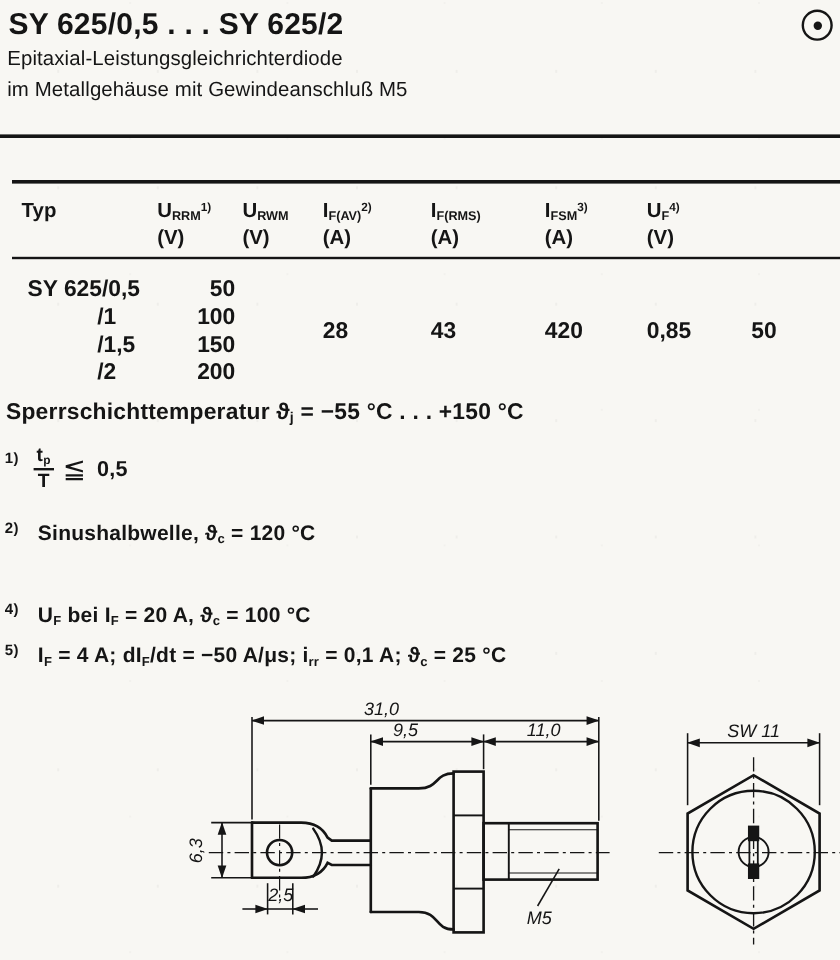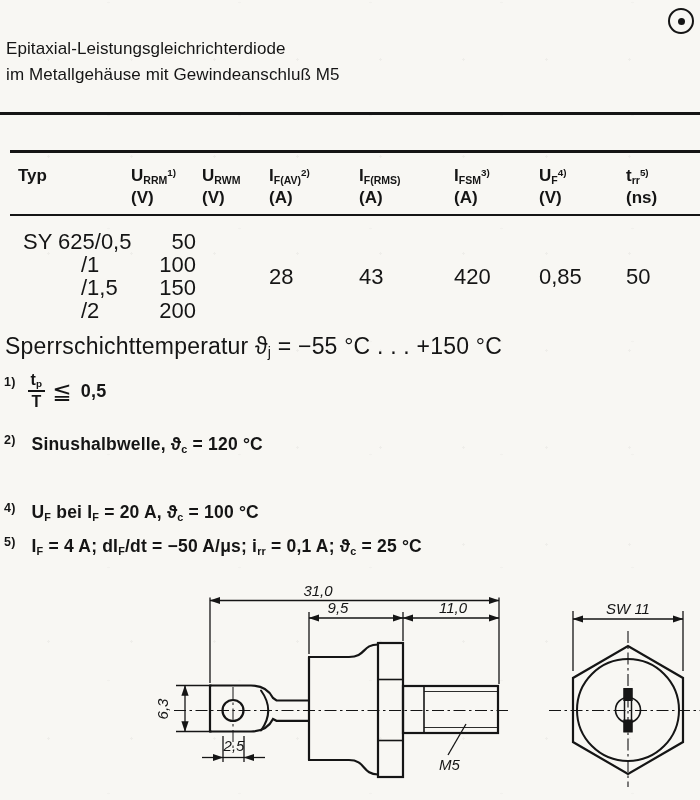--- a/index.html
+++ b/index.html
@@ -23,27 +23,27 @@
 
   .rule1 { position:absolute; top:112px; left:0; width:700px; height:3px; background:#151515; }
 
   .rtable { position:absolute; top:150px; left:10px; width:697px; border-top:3px solid #151515; }
   .thead { display:grid; grid-template-columns:115px 71px 67px 90px 95px 85px 87px 80px;
            padding-top:12px; padding-bottom:5px; border-bottom:2px solid #151515; }
   .thead .hc { padding-left:6px; font-size:17px; font-weight:700; line-height:22px; white-space:nowrap; }
   .thead .hc.first { padding-left:8px; }
   .tbody { display:grid; grid-template-columns:115px 71px 67px 90px 95px 85px 87px 80px;
            grid-template-rows:23px 23px 23px 23px; padding-top:14px; padding-bottom:8px; }
-  .cell { font-size:22px; font-weight:400; line-height:23px; white-space:nowrap; }
+  .cell { font-size:19px; font-weight:700; line-height:23px; white-space:nowrap; }
   .c-typ { grid-column:1 / 3; padding-left:13px; }
   .c-typ.indent { padding-left:71px; }
   .c-v { grid-column:2; text-align:right; padding-right:0px; }
   .c-shared { align-self:center; padding-left:6px; }
 
-  .jnote { position:absolute; top:333px; left:5px; font-size:23px; font-weight:400; letter-spacing:0.2px; }
+  .jnote { position:absolute; top:333px; left:5px; font-size:19px; font-weight:700; letter-spacing:0.2px; }
 
   .footnote { position:absolute; left:4px; font-size:17.5px; font-weight:700; letter-spacing:0.2px; white-space:nowrap; }
   .fnm { display:inline-block; font-size:12.5px; vertical-align:6px; margin-right:16px; font-weight:700; }
   .fn1 { top:371px; display:flex; align-items:center; }
   .fn1 .fnm { align-self:flex-start; padding-top:4px; margin-right:12px; }
   .frac { display:inline-flex; flex-direction:column; align-items:center; font-size:16px; font-weight:700;text-align:center; }
   .fnum { padding:0 3px 1px 3px; border-bottom:2px solid #151515; line-height:18px; }
   .fden { padding-top:1px; line-height:18px; }
   .rel { font-size:23px; font-weight:400; margin:0 9px 0 7px; font-family:"DejaVu Sans", sans-serif; }
   .fval { font-size:18px;text-align:center; }
@@ -56,20 +56,21 @@
   .ln-med { stroke:#151515; stroke-width:1.6; fill:none; }
   .ln-thin { stroke:#151515; stroke-width:0.9; fill:none; }
   .dim { stroke:#151515; stroke-width:1.3; fill:none; }
   .cl  { stroke:#151515; stroke-width:1.1; fill:none; stroke-dasharray:12 3.5 2.5 3.5; }
 </style>
 </head>
 <body>
 
 <div class="page">
 
+  <div class="title">SY 625/0,5 . . . SY 625/2</div>
   <div class="subtitle">
     <div>Epitaxial-Leistungsgleichrichterdiode</div>
     <div>im Metallgehäuse mit Gewindeanschluß M5</div>
   </div>
   <div class="brand"></div>
 
   <div class="rule1"></div>
 
   <div class="rtable">
     <div class="thead">
@@ -93,24 +94,20 @@
         <div><span>I</span><sub>F(RMS)</sub></div>
         <div>(A)</div>
       </div>
       <div class="hc">
         <div><span>I</span><sub>FSM</sub><sup>3)</sup></div>
         <div>(A)</div>
       </div>
       <div class="hc">
         <div><span>U</span><sub>F</sub><sup>4)</sup></div>
         <div>(V)</div>
-      </div>
-      <div class="hc">
-        <div><span>t</span><sub>rr</sub><sup>5)</sup></div>
-        <div>(ns)</div>
       </div>
     </div>
 
     <div class="tbody">
       <div class="cell c-typ" style="grid-row:1">SY 625/0,5</div>
       <div class="cell c-typ indent" style="grid-row:2">/1</div>
       <div class="cell c-typ indent" style="grid-row:3">/1,5</div>
       <div class="cell c-typ indent" style="grid-row:4">/2</div>
 
       <div class="cell c-v" style="grid-row:1">50</div>

